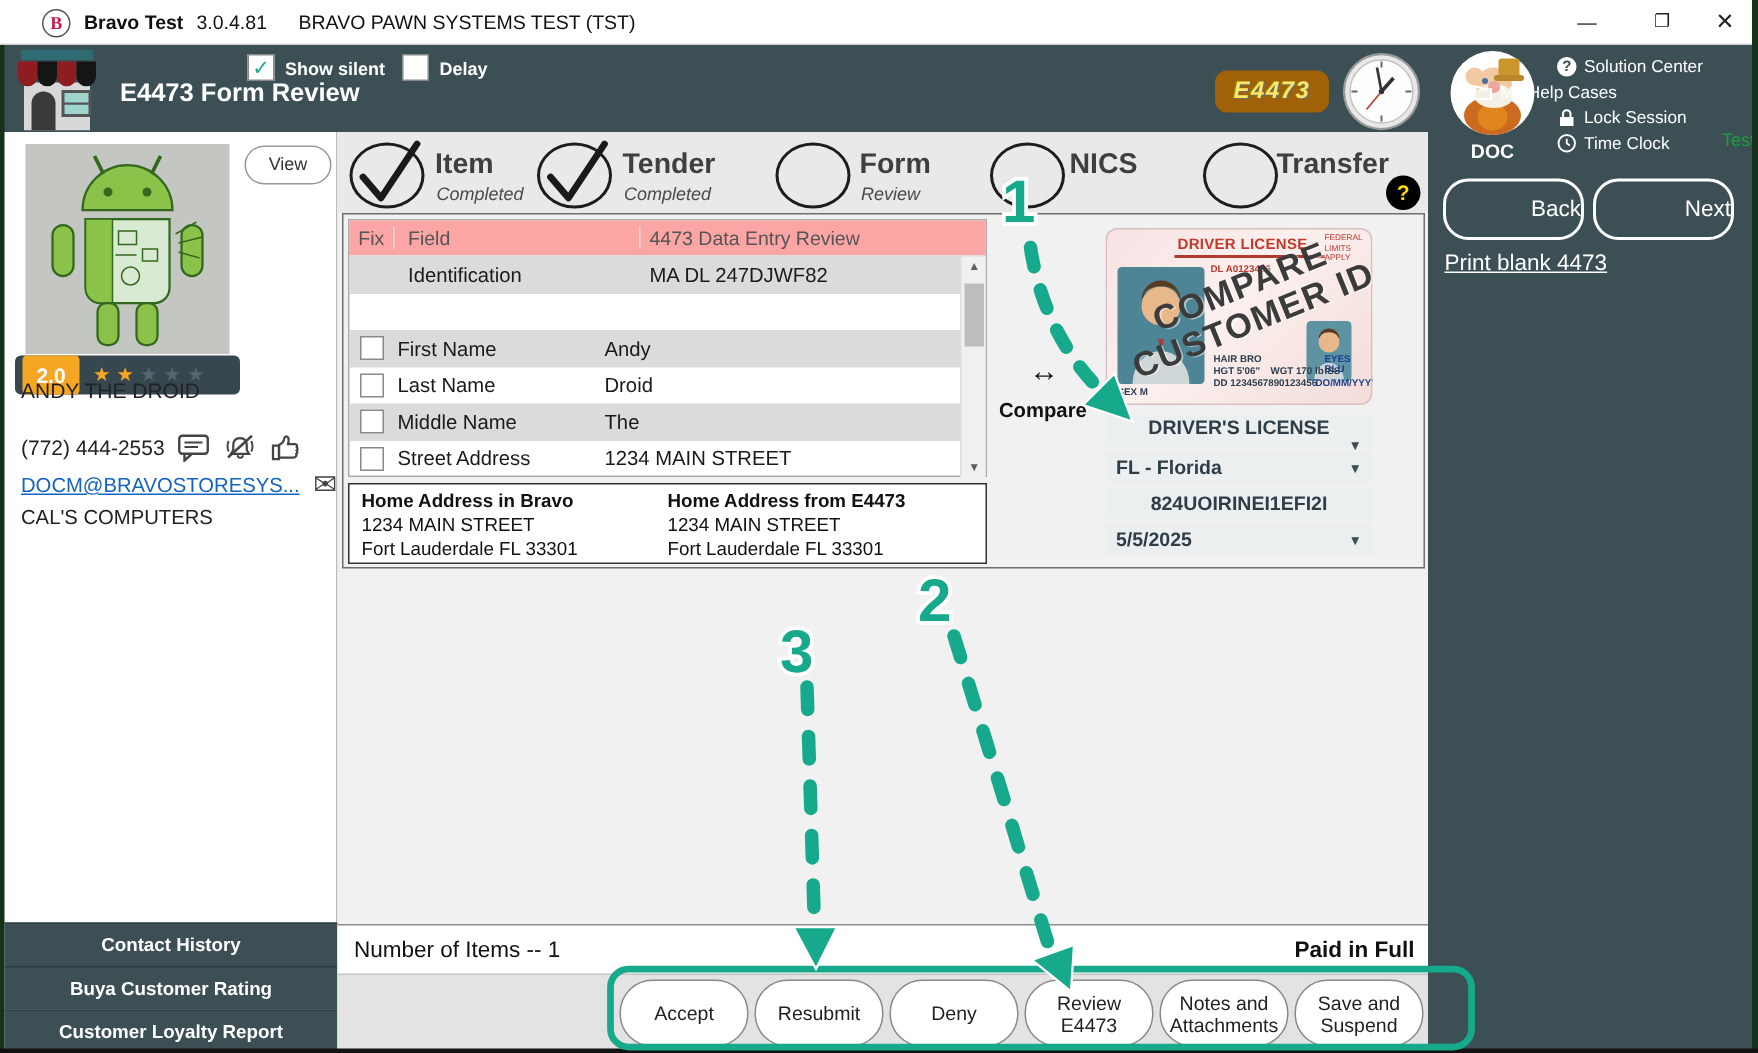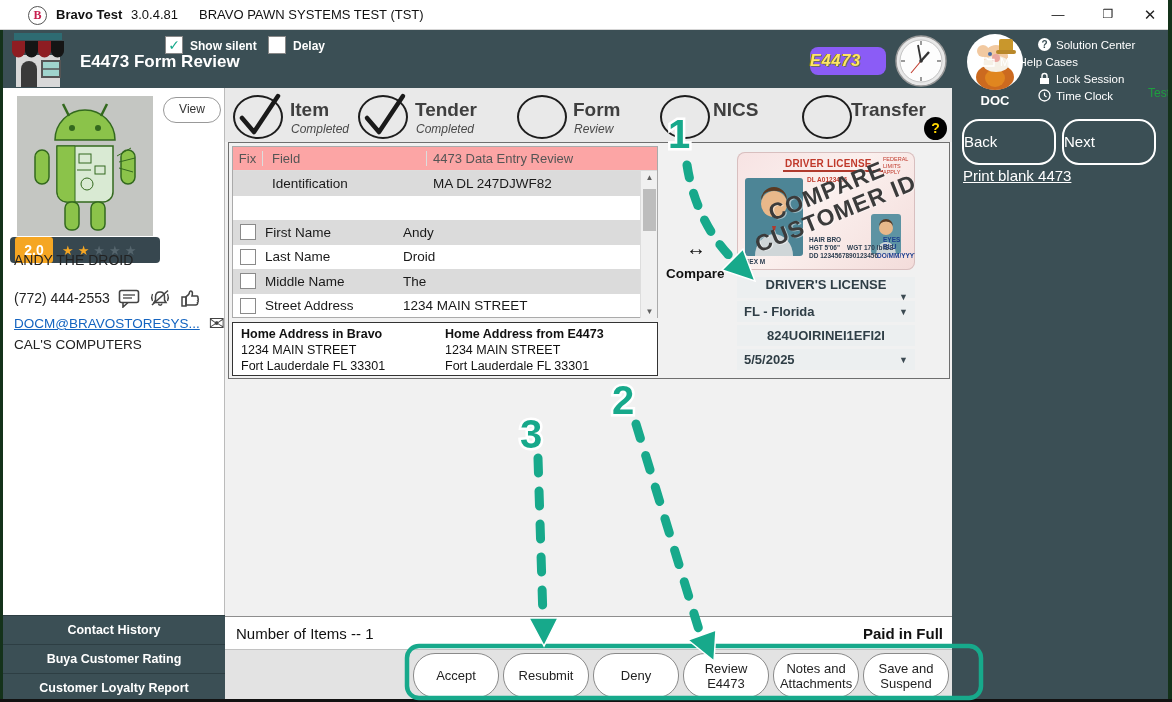--- a/index.html
+++ b/index.html
@@ -18,27 +18,27 @@
   .chrome-top { left:0; top:30px; width:1172px; height:58px; background:#3B4F55; }
   .right-panel { left:952px; top:30px; width:216px; height:672px; background:#3B4F55; }
   .edge-left { left:0; top:30px; width:3px; height:672px; background:#14321a; }
   .edge-right { left:1168px; top:0; width:4px; height:702px; background:#14321a; }
   .edge-bottom { left:0; top:699px; width:1172px; height:3px; background:#121212; }
 
   .hdr-title { color:#fff; font-weight:bold; font-size:17px; }
   .hdr-cb { width:18px; height:18px; background:#fff; border:1px solid #888; text-align:center; line-height:16px; font-size:14px; color:#17A98B; font-weight:bold; }
   .hdr-cb-label { color:#fff; font-size:12px; font-weight:bold; }
 
-  .e4473-badge { left:810px; top:47px; width:76px; height:28px; background:#8b5cf6; border-radius:8px;
-                 line-height:28px; font-style:italic; font-weight:900; font-size:16px;
+  .e4473-badge { left:810px; top:47px; width:76px; height:28px; background:#a16207; border-radius:8px;
+                 text-align:center; line-height:28px; font-style:italic; font-weight:900; font-size:16px;
                  color:#FFE566; text-shadow:1px 1px 0 #6a6a6a, -1px 0 0 #8a8a00; letter-spacing:1px; }
 
   .link-row { color:#fff; font-size:11.5px; height:17px; display:flex; align-items:center; gap:5px; }
-  .pill-btn { width:94px; height:46px; border:2px solid #fff; border-radius:17px; background:transparent;
-              color:#fff; font-size:15px; text-align:left; line-height:30px; cursor:pointer; }
+  .pill-btn { width:94px; height:41px; border:2px solid #fff; border-radius:17px; background:transparent;
+              color:#fff; font-size:15px; text-align:right; line-height:30px; cursor:pointer; }
   .print-blank { color:#fff; font-size:15px; }
   .doc-label { color:#fff; font-weight:bold; font-size:13px; text-align:center; }
   .test-label { color:#1E9E3E; font-size:12px; }
 
   
   .sidebar { left:3px; top:88px; width:222px; height:527px; background:#fff; border-right:1px solid #bbb; }
   .robot-box { left:17px; top:96px; width:136px; height:140px; background:#c9c9c9; }
   .view-btn { left:163px; top:97px; width:58px; height:26px; border:1.5px solid #999; border-radius:13px; background:#fff;
               font-size:12px; color:#333; text-align:center; line-height:23px; cursor:pointer; }
   .rating-bar { left:10px; top:237px; width:150px; height:26px; background:#37474F; border-radius:4px; display:flex; align-items:center; }

